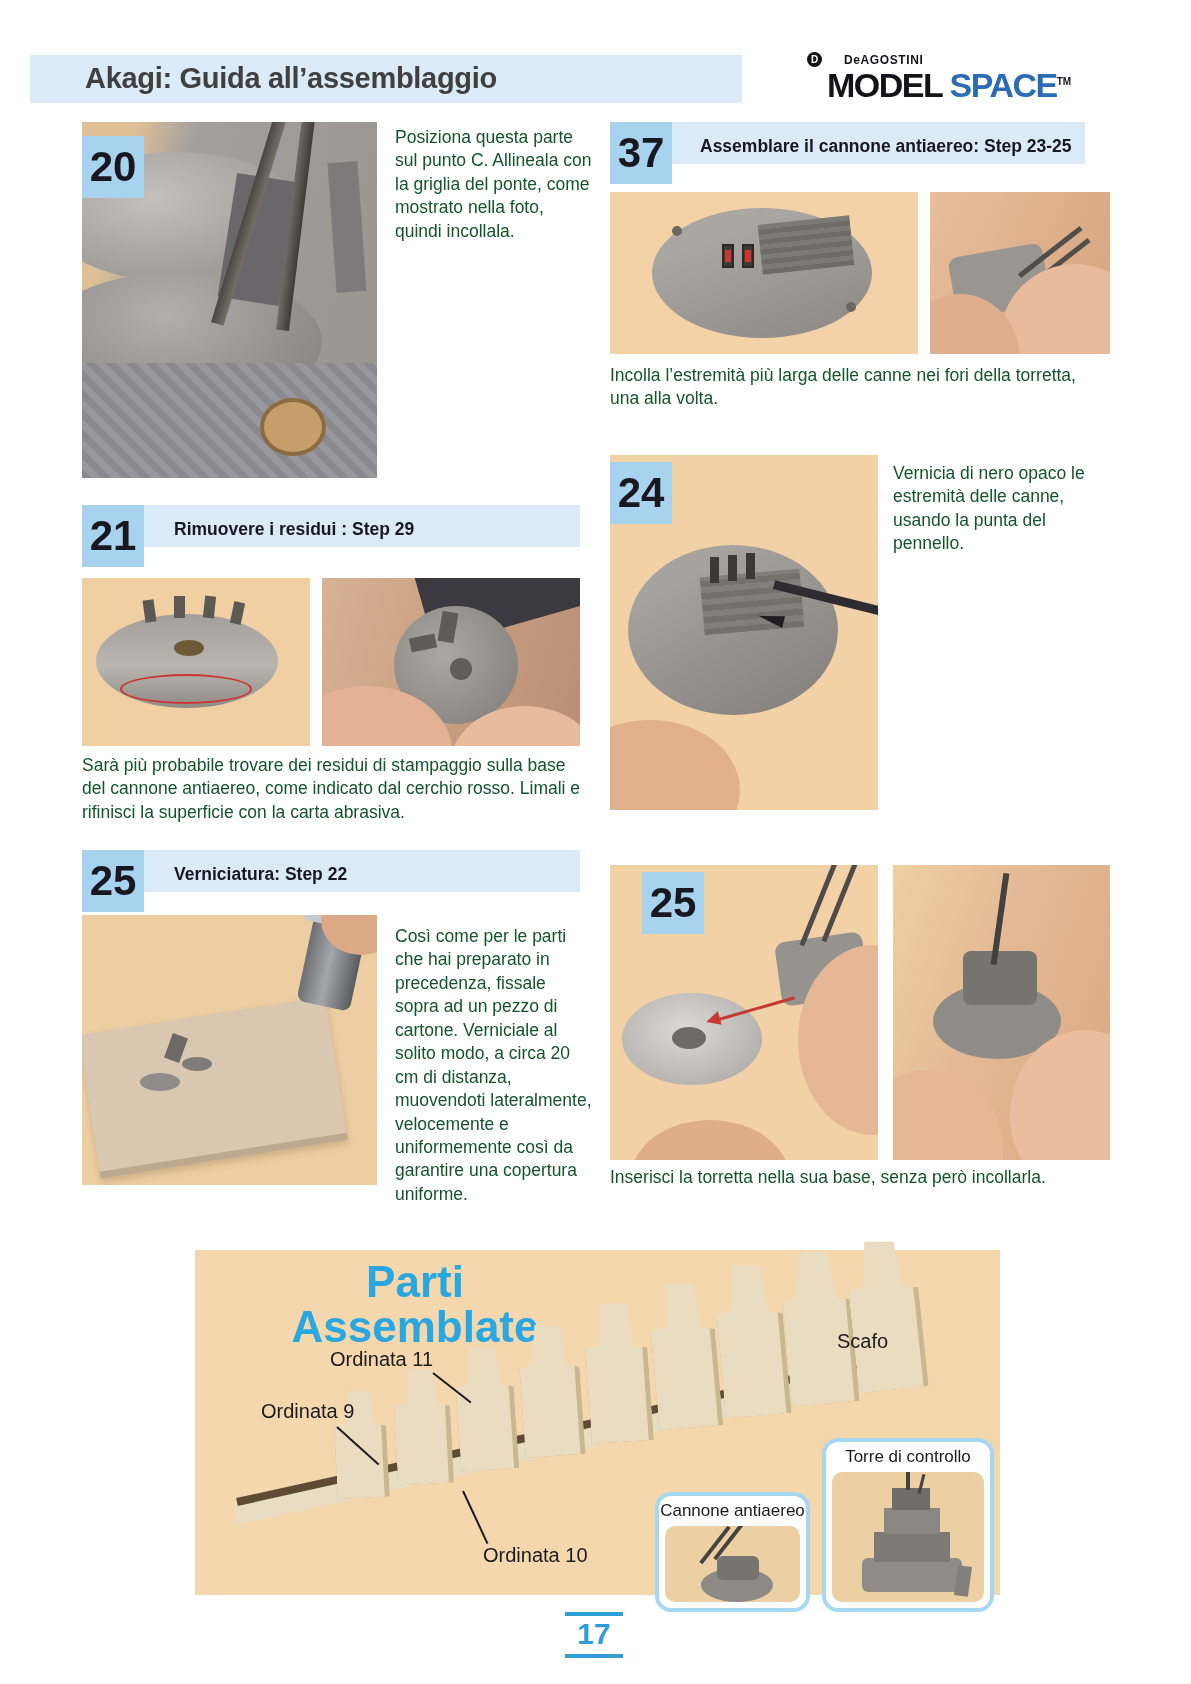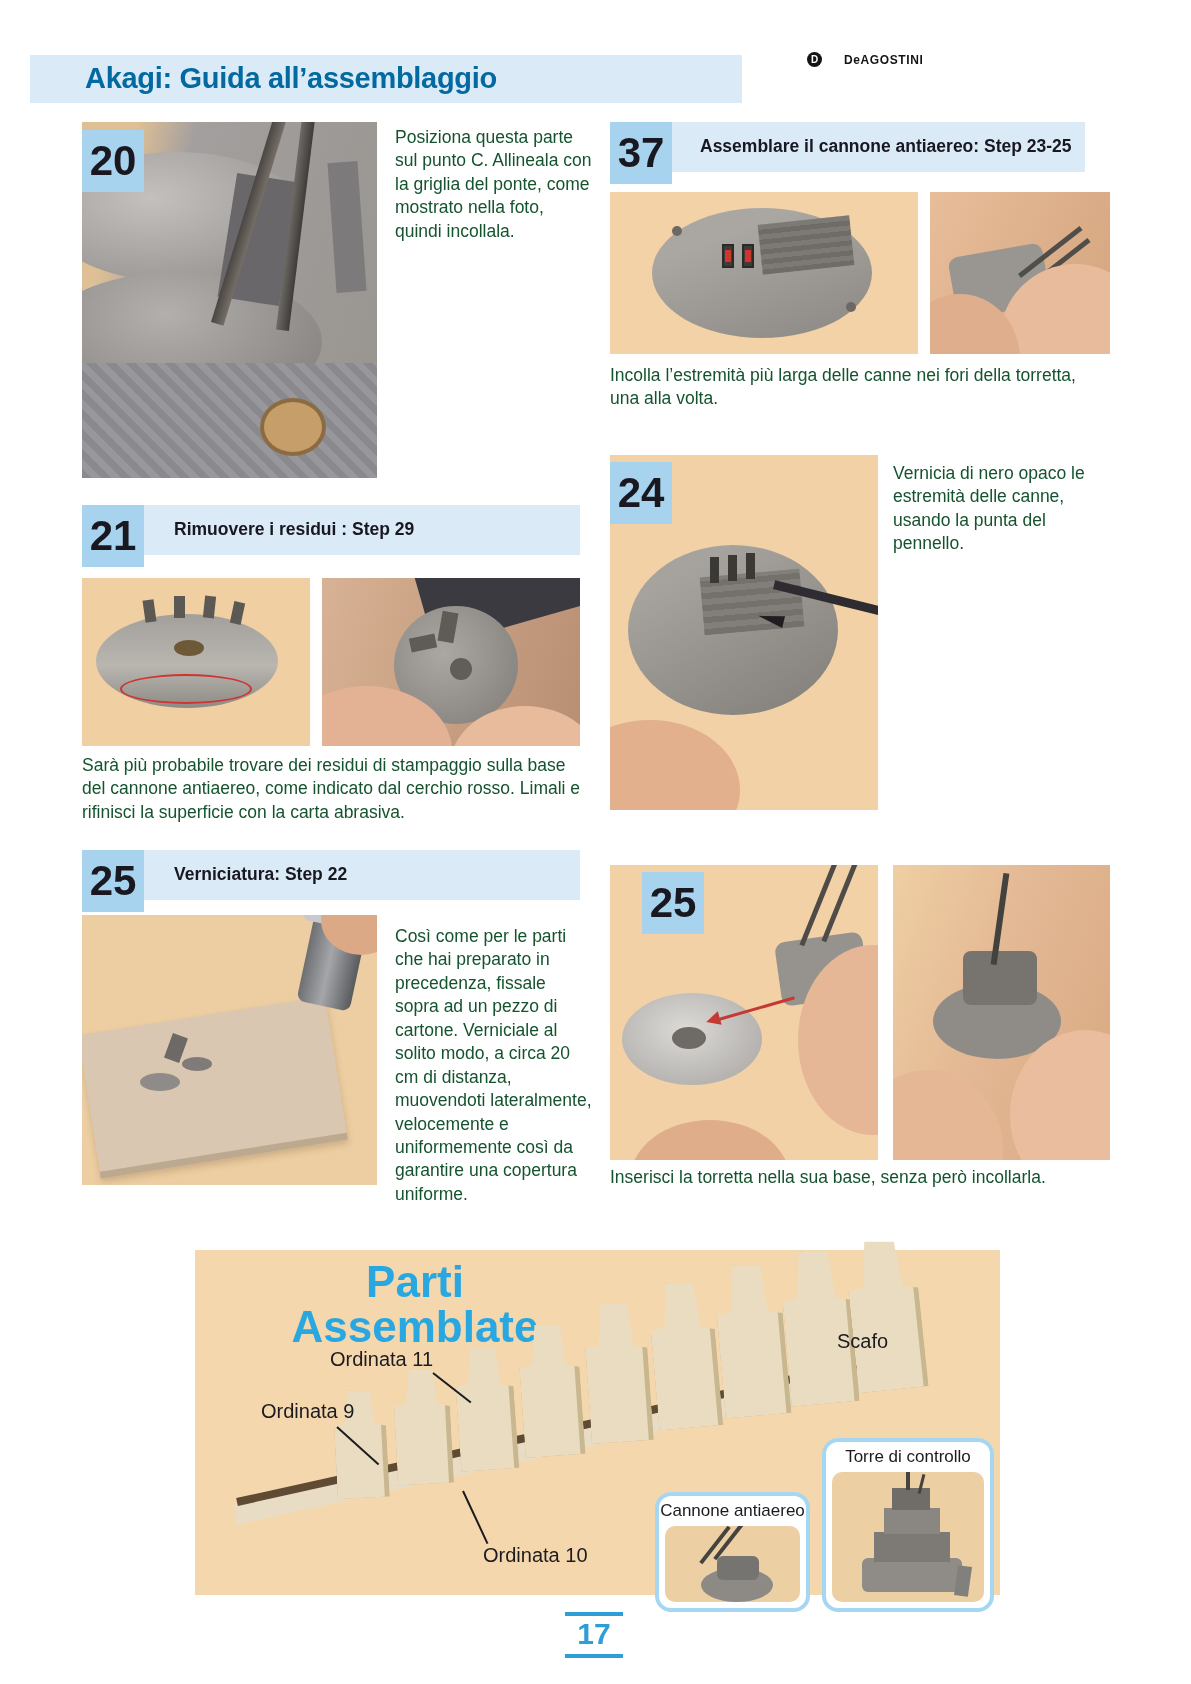--- a/index.html
+++ b/index.html
@@ -2,34 +2,34 @@
 <html><head>
 <meta charset="utf-8">
 <style>
   * { margin:0; padding:0; box-sizing:border-box; }
   body { background:#ffffff; font-family:"Liberation Sans", sans-serif; }
   .page { position:relative; width:1191px; height:1684px; background:#ffffff; overflow:hidden; }
   .shape { position:absolute; }
 
   
   .header-bar { position:absolute; left:30px; top:55px; width:712px; height:48px; background:#dbeaf7; }
-  .header-title { position:absolute; left:55px; top:7px; font-size:29px; font-weight:bold; color:#0369a1; letter-spacing:-0.3px; }
+  .header-title { position:absolute; left:55px; top:7px; font-size:29px; font-weight:bold; color:#404040; letter-spacing:-0.3px; }
 
   .logo { position:absolute; left:795px; top:50px; width:270px; height:62px; }
   .logo-top { position:absolute; left:12px; top:2px; display:flex; align-items:center; gap:4px; }
   .logo-circle { width:15px; height:15px; border-radius:50%; background:#141318; color:#ffffff; font-size:10px; font-weight:bold; display:flex; align-items:center; justify-content:center; }
   .logo-imprint { font-size:12px; font-weight:bold; color:#141318; letter-spacing:0.6px;padding-left:18px; }
   .logo-main { position:absolute; left:32px; top:16px; font-size:34px; font-weight:900; letter-spacing:-1.5px; white-space:nowrap; }
   .logo-model { color:#141318; }
   .logo-space { color:#2c6cb4; }
   .logo-tm { font-size:10px; font-weight:bold; color:#141318; vertical-align:super; letter-spacing:0; }
 
   
   .badge { position:absolute; width:62px; height:62px; background:#a7d3ee; color:#191821; font-size:42px; font-weight:bold; display:flex; align-items:center; justify-content:center; z-index:3; }
-  .step-bar { position:absolute; height:50px; background:#dbeaf7; z-index:2; }
+  .step-bar { position:absolute; height:42px; background:#dbeaf7; z-index:2; }
   .step-bar-label { position:absolute; top:14px; font-size:17.5px; font-weight:bold; color:#191821; }
   .photo { position:absolute; background:#f0cfa3; overflow:hidden; }
   .body-text { position:absolute; font-size:17.5px; line-height:1.34; color:#14532d; }
 
   
   .diagram { position:absolute; left:195px; top:1250px; width:805px; height:345px; background:#f5d7ae; }
   .diagram-title { position:absolute; left:60px; top:10px; width:320px; text-align:center; font-size:44px; line-height:1.02; font-weight:bold; color:#29a7e0; }
   .diagram-label { position:absolute; font-size:20px; color:#1c1b20; white-space:nowrap; }
   .pointer { position:absolute; height:2px; background:#1c1b20; transform-origin:left center; }
 
@@ -49,35 +49,39 @@
 <div class="page">
 
   <div class="header-bar">
     <div class="header-title">Akagi: Guida all’assemblaggio</div>
   </div>
 
   <div class="logo">
     <div class="logo-top">
       <div class="logo-circle">D</div>
       <span class="logo-imprint">DeAGOSTINI</span>
+    </div>
+    <div class="logo-main">
+      <span class="logo-model">MODEL</span>
+      <span class="logo-space">SPACE</span><span class="logo-tm">TM</span>
     </div>
   </div>
 
   <div class="photo" style="left:82px; top:122px; width:295px; height:356px;">
     <div class="shape" style="left:0; top:0; right:0; bottom:0; background:linear-gradient(105deg,#dfc096 0%,#dfc096 14%,#a39f9e 30%,#98948f 100%);"></div>
     <div class="shape" style="left:-35px; top:30px; width:260px; height:130px; border-radius:50%; background:radial-gradient(ellipse at 40% 35%,#c4c0bd,#8f8b88);"></div>
     <div class="shape" style="left:-45px; top:150px; width:285px; height:140px; border-radius:50%; background:radial-gradient(ellipse at 45% 30%,#b3afac,#7f7b78);"></div>
     <div class="shape" style="left:145px; top:55px; width:62px; height:125px; background:#6a676a; transform:rotate(9deg);"></div>
     <div class="shape" style="left:250px; top:40px; width:30px; height:130px; background:#7d7a7c; transform:rotate(-4deg);"></div>
     <div class="shape" style="left:0; bottom:0; width:295px; height:115px; background:repeating-linear-gradient(45deg,#8a8a8e 0 7px,#98989c 7px 14px);"></div>
     <div class="shape" style="left:196px; top:-18px; width:13px; height:230px; background:linear-gradient(90deg,#4a4642,#766f68); transform:rotate(17deg); transform-origin:top center;"></div>
     <div class="shape" style="left:222px; top:-20px; width:13px; height:230px; background:linear-gradient(90deg,#6e6a66,#3f3b38); transform:rotate(7deg); transform-origin:top center;"></div>
     <div class="shape" style="left:178px; bottom:22px; width:66px; height:58px; border-radius:50%; background:#c59e69; border:4px solid #8d6b42;"></div>
   </div>
-  <div class="badge" style="left:82px; top:130px;">20</div>
+  <div class="badge" style="left:82px; top:136px;">20</div>
   <div class="body-text" style="left:395px; top:126px; width:198px;">Posiziona questa parte sul punto C. Allineala con la griglia del ponte, come mostrato nella foto, quindi incollala.</div>
 
   <div class="step-bar" style="left:82px; top:505px; width:498px;">
     <div class="step-bar-label" style="left:92px;">Rimuovere i residui : Step 29</div>
   </div>
   <div class="badge" style="left:82px; top:505px;text-align:center;">21</div>
 
   <div class="photo" style="left:82px; top:578px; width:228px; height:168px;">
     <div class="shape" style="left:14px; top:36px; width:182px; height:94px; border-radius:50%; background:linear-gradient(180deg,#a3a09c,#b9b6b0 55%,#8e8a85);"></div>
     <div class="shape" style="left:62px; top:22px; width:11px; height:22px; background:#5c5954; transform:rotate(-8deg);"></div>

